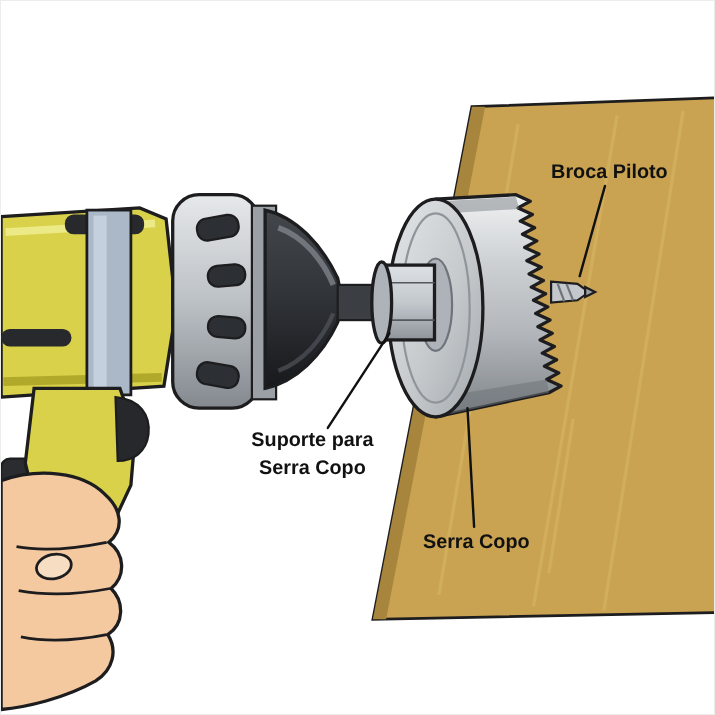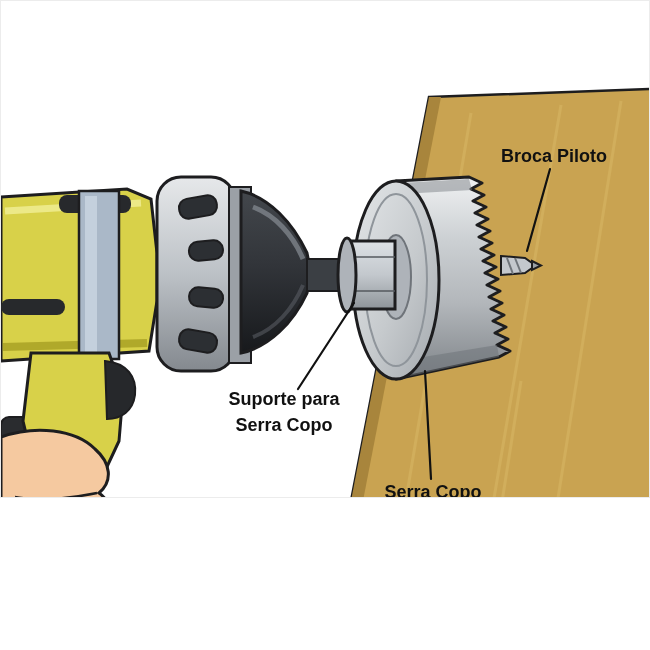--- a/index.html
+++ b/index.html
@@ -1,18 +1,18 @@
 <!DOCTYPE html>
 <html><head>
 <meta charset="utf-8">
 <style>
   html,body{margin:0;padding:0;background:#fff;}
   .canvas{
     position:relative;
-    width:650px;height:498px;
+    width:650px;height:650px;
     box-sizing:border-box;
     border:1px solid #ececec;
     background:#ffffff;
     overflow:hidden;
     font-family:"Liberation Sans", sans-serif;
   }
   svg{display:block;}
   .label{
     font-family:"Liberation Sans", sans-serif;
     font-weight:700;

